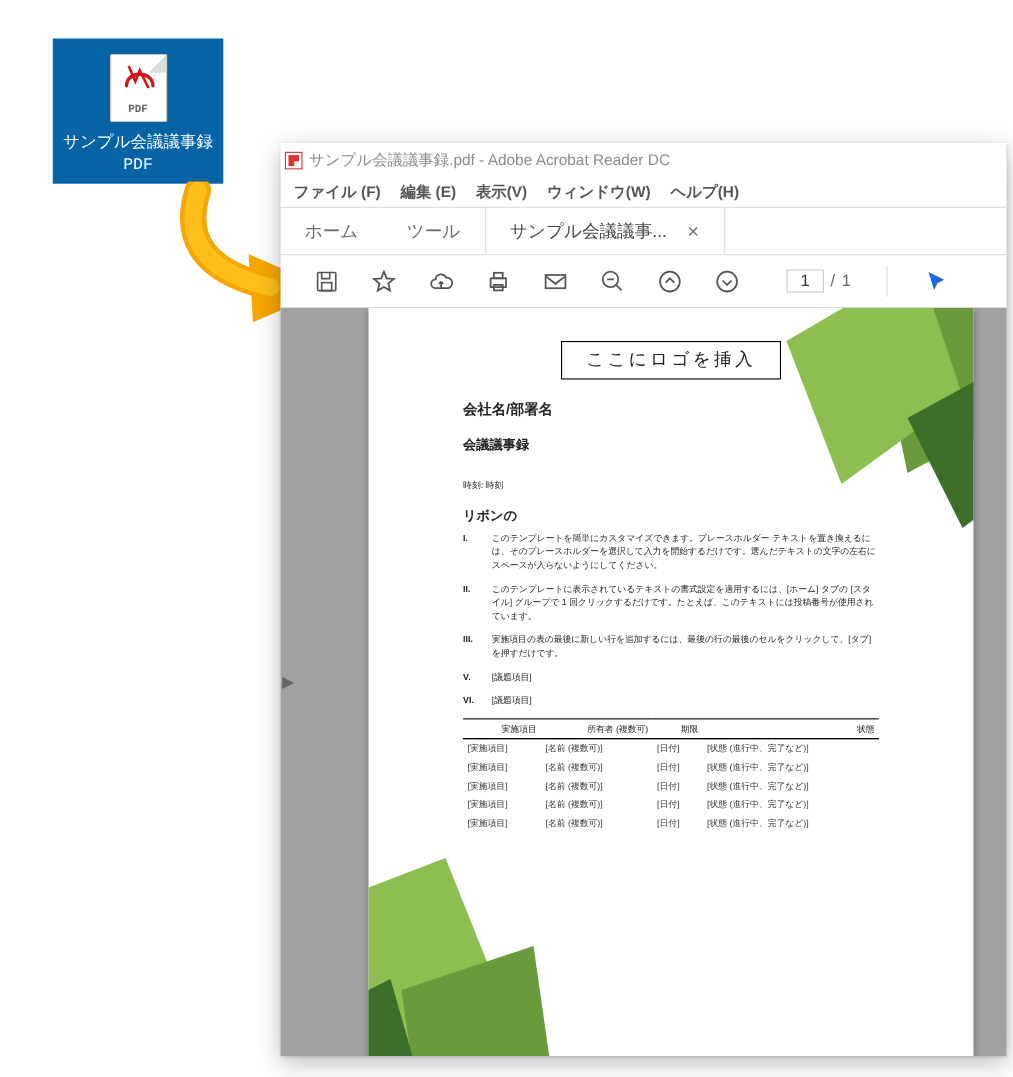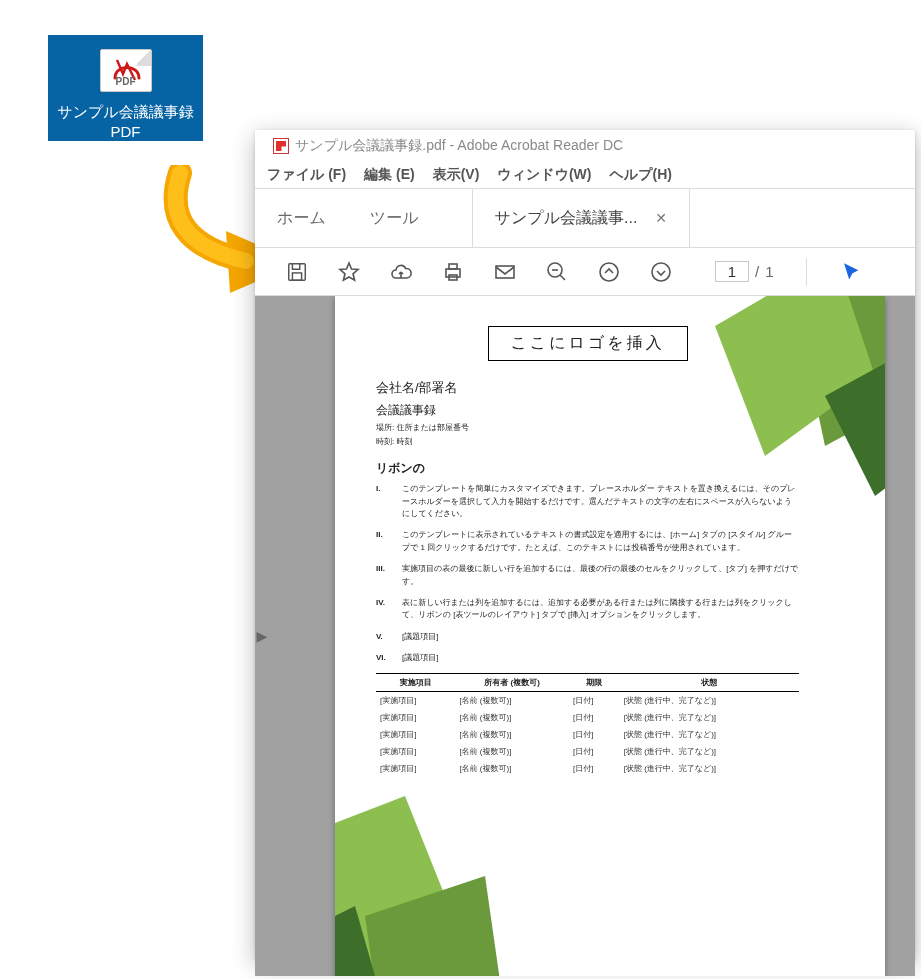--- a/index.html
+++ b/index.html
@@ -9,29 +9,30 @@
     background: #fff;
     font-family: "Meiryo", "Hiragino Kaku Gothic Pro", sans-serif;
     position: relative;
     overflow: hidden;
   }
 
   
   .desktop-icon {
     position: absolute;
     top: 35px; left: 48px;
-    width: 155px; height: 106px;
+    width: 155px; height: 132px;
     background: #0664a4;
     display: flex;
     flex-direction: column;
     align-items: center;
     padding-top: 14px;
     color: #fff;
     font-size: 15px;
     text-align: center;
+    font-family: Liberation Mono, monospace;
   }
   .pdf-glyph {
     width: 52px; height: 62px;
     background: #fff;
     border-radius: 2px;
     position: relative;
     margin-bottom: 10px;
     border: 1px solid #c9c9c9;
   }
   .pdf-glyph::before {
@@ -64,21 +65,21 @@
     width: 660px; height: 830px;
     background: #fff;
     box-shadow: 0 6px 22px rgba(0,0,0,.28), 0 1px 3px rgba(0,0,0,.15);
     font-size: 14px;
     color: #444;
   }
   .titlebar {
     height: 32px;
     display: flex;
     align-items: center;
-    padding: 0 18px;
+    padding: 0 4px;
     color: #8a8a8a;
     font-size: 14px;
     gap: 6px;
   }
   .titlebar .app-icon {
     width: 16px; height: 16px;
     border: 1px solid #c33;
     background: #fff;
     position: relative;
   }
@@ -94,26 +95,25 @@
     display: flex;
     align-items: center;
     padding: 0 12px;
     gap: 18px;
     font-size: 14px;
     color: #555;
   }
   .menubar span { cursor: default; font-weight: bold; }
 
   .tabstrip {
-    height: 60px;
+    height: 44px;
     display: flex;
     align-items: stretch;
     border-top: 1px solid #dcdcdc;
     border-bottom: 1px solid #dcdcdc;
-    gap: 31px;
   }
   .tabstrip .tab {
     padding: 0 22px;
     display: flex; align-items: center;
     font-size: 16px;
     color: #6a6a6a;
     position: relative;
   }
   .tabstrip .tab.active {
     border-right: 1px solid #dcdcdc;
@@ -186,36 +186,36 @@
     position: absolute; top: -40px; right: -70px;
     width: 280px; height: 280px;
   }
   .deco-bottom {
     position: absolute; bottom: -90px; left: -60px;
     width: 280px; height: 300px;
   }
 
   .page-inner {
     position: relative;
-    padding: 30px 86px 0 41px;
+    padding: 30px 86px 0 86px;
     font-size: 9.5px;
     color: #222;
   }
   .logo-box {
     border: 1.6px solid #000;
     padding: 6px 0;
     text-align: center;
     width: 200px;
     margin: 0 auto 18px;
     font-size: 16px;
     letter-spacing: 3px;
     font-weight: 500;
   }
-  .h1 { font-size: 13px; font-weight: normal; margin-bottom: 5px; }
-  .h2 { font-size: 12px; font-weight: normal; margin-bottom: 2px; }
+  .h1 { font-size: 13px; font-weight: bold; margin-bottom: 15px; }
+  .h2 { font-size: 12px; font-weight: bold; margin-bottom: 22px; }
   .meta { font-size: 8px; color: #222; line-height: 1.7; margin-bottom: 12px; }
   .agenda-h { font-size: 12px; font-weight: bold; margin: 6px 0; }
 
   .ol { list-style: none; counter-reset: roman; }
   .ol li {
     position: relative; padding-left: 26px;
     font-size: 8px; line-height: 1.55; margin-bottom: 9px;
     color: #222;
   }
   .ol li .num { position:absolute; left:0; top:0; font-weight:bold; }
@@ -223,22 +223,22 @@
   table.agenda {
     margin-top: 6px;
     border-collapse: collapse;
     width: 100%;
     font-size: 8px;
   }
   table.agenda th {
     border-top: 1.6px solid #000;
     border-bottom: 1.2px solid #000;
     padding: 3px 4px;
-    font-weight: bold;
-    text-align: center;
+    font-weight: normal;
+    text-align: right;
   }
   table.agenda td { padding: 3px 4px; color: #333; }
 
 </style>
 </head>
 <body>
 
 <div class="desktop-icon">
   <div class="pdf-glyph">
     <svg width="32" height="28" viewBox="0 0 32 28">
@@ -369,30 +369,28 @@
         <polygon points="0,80 130,30 190,180 40,260" fill="#8cbf4f"></polygon>
         <polygon points="90,150 210,110 230,250 110,290" fill="#6a9a3c"></polygon>
         <polygon points="0,180 80,140 120,280 0,300" fill="#3d6e2a"></polygon>
       </svg>
 
       <div class="page-inner">
         <div class="logo-box">ここにロゴを挿入</div>
         <div class="h1">会社名/部署名</div>
         <div class="h2">会議議事録</div>
         <div class="meta">
-          <div>場所: 住所または部屋番号</div>
           <div>時刻: 時刻</div>
         </div>
 
         <div class="agenda-h">リボンの</div>
         <ol class="ol">
           <li><span class="num">I.</span><span>このテンプレートを簡単にカスタマイズできます。プレースホルダー テキストを置き換えるには、そのプレースホルダーを選択して入力を開始するだけです。選んだテキストの文字の左右にスペースが入らないようにしてください。</span></li>
           <li><span class="num">II.</span><span>このテンプレートに表示されているテキストの書式設定を適用するには、[ホーム] タブの [スタイル] グループで 1 回クリックするだけです。たとえば、このテキストには投稿番号が使用されています。</span></li>
           <li><span class="num">III.</span><span>実施項目の表の最後に新しい行を追加するには、最後の行の最後のセルをクリックして、[タブ] を押すだけです。</span></li>
-          <li><span class="num">IV.</span><span>表に新しい行または列を追加するには、追加する必要がある行または列に隣接する行または列をクリックして、リボンの [表ツールのレイアウト] タブで [挿入] オプションをクリックします。</span></li>
           <li><span class="num">V.</span><span>[議題項目]</span></li>
           <li><span class="num">VI.</span><span>[議題項目]</span></li>
         </ol>
 
         <table class="agenda">
           <thead>
               <tr>
             <th>実施項目</th>
             <th>所有者 (複数可)</th>
             <th>期限</th>

